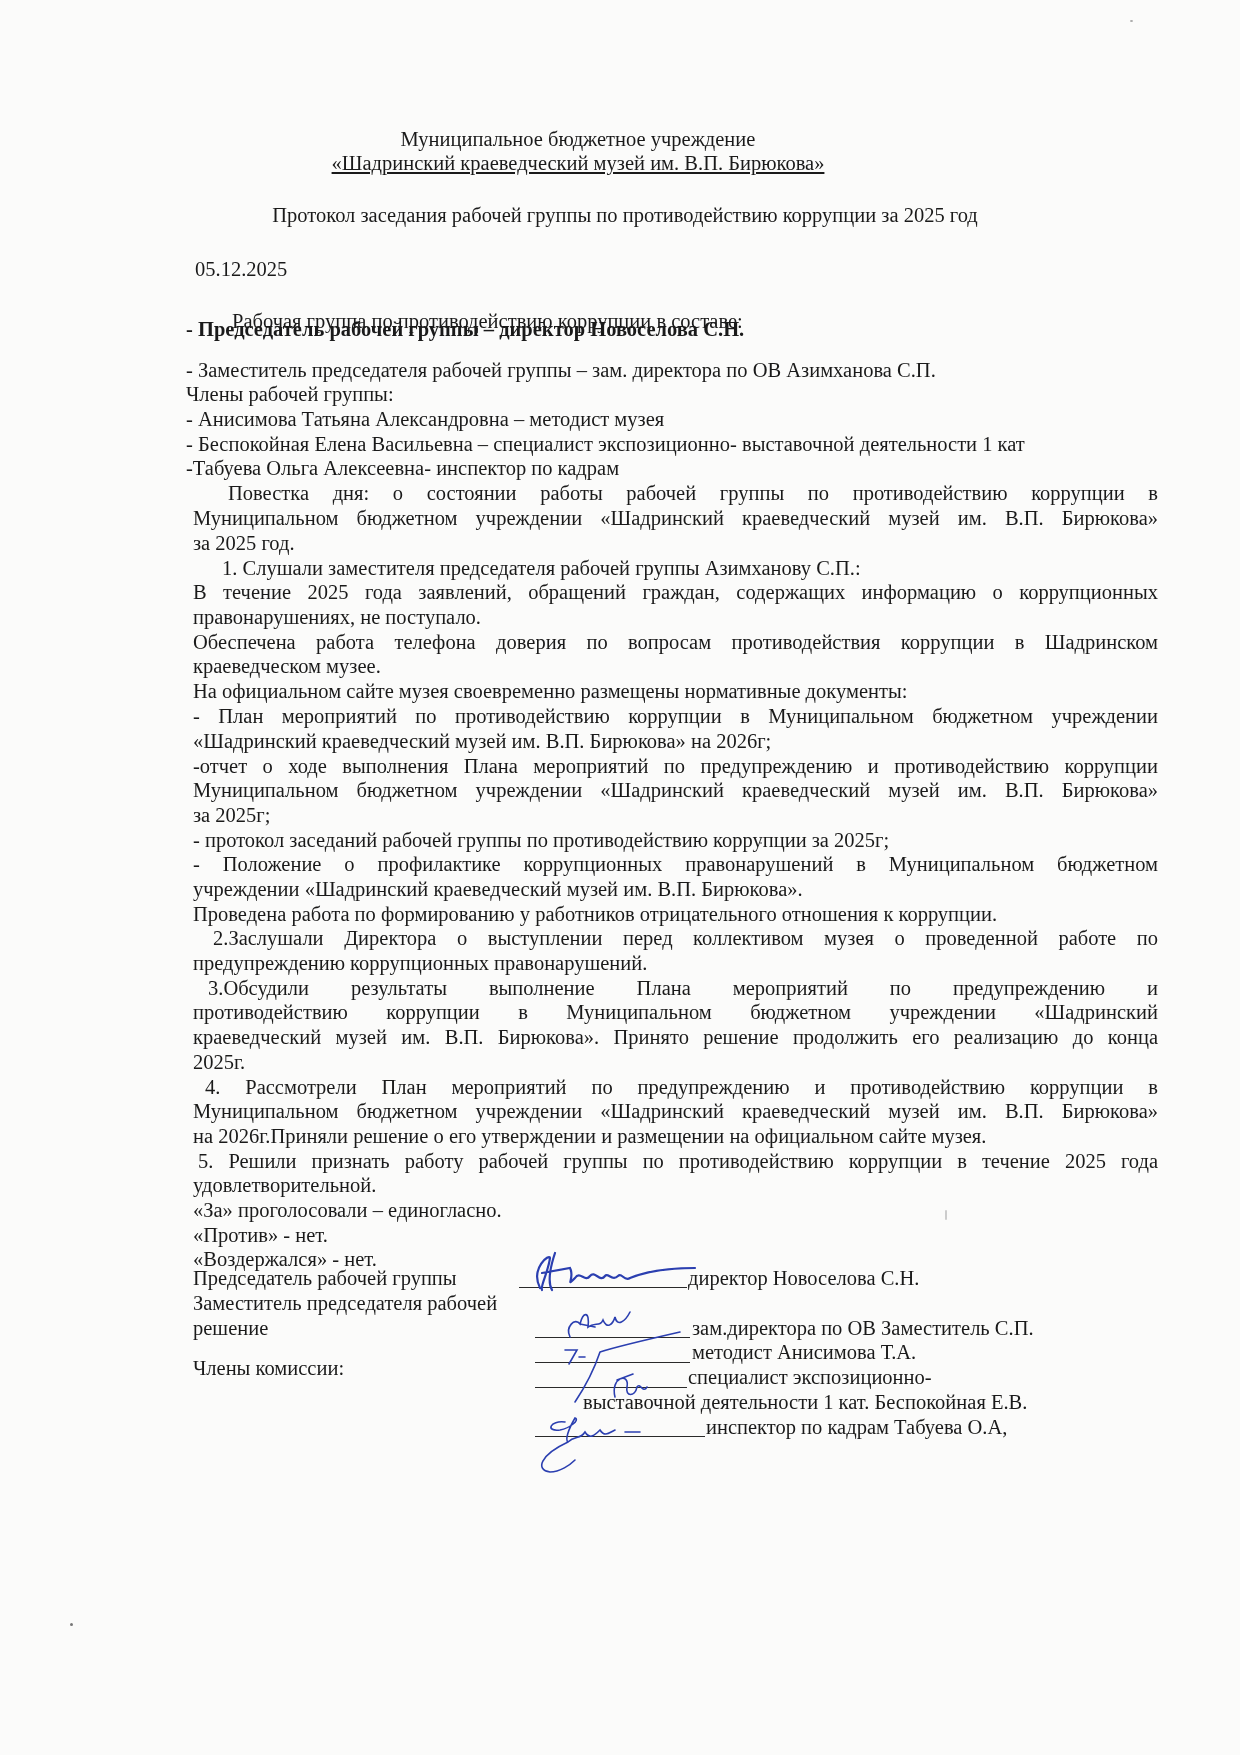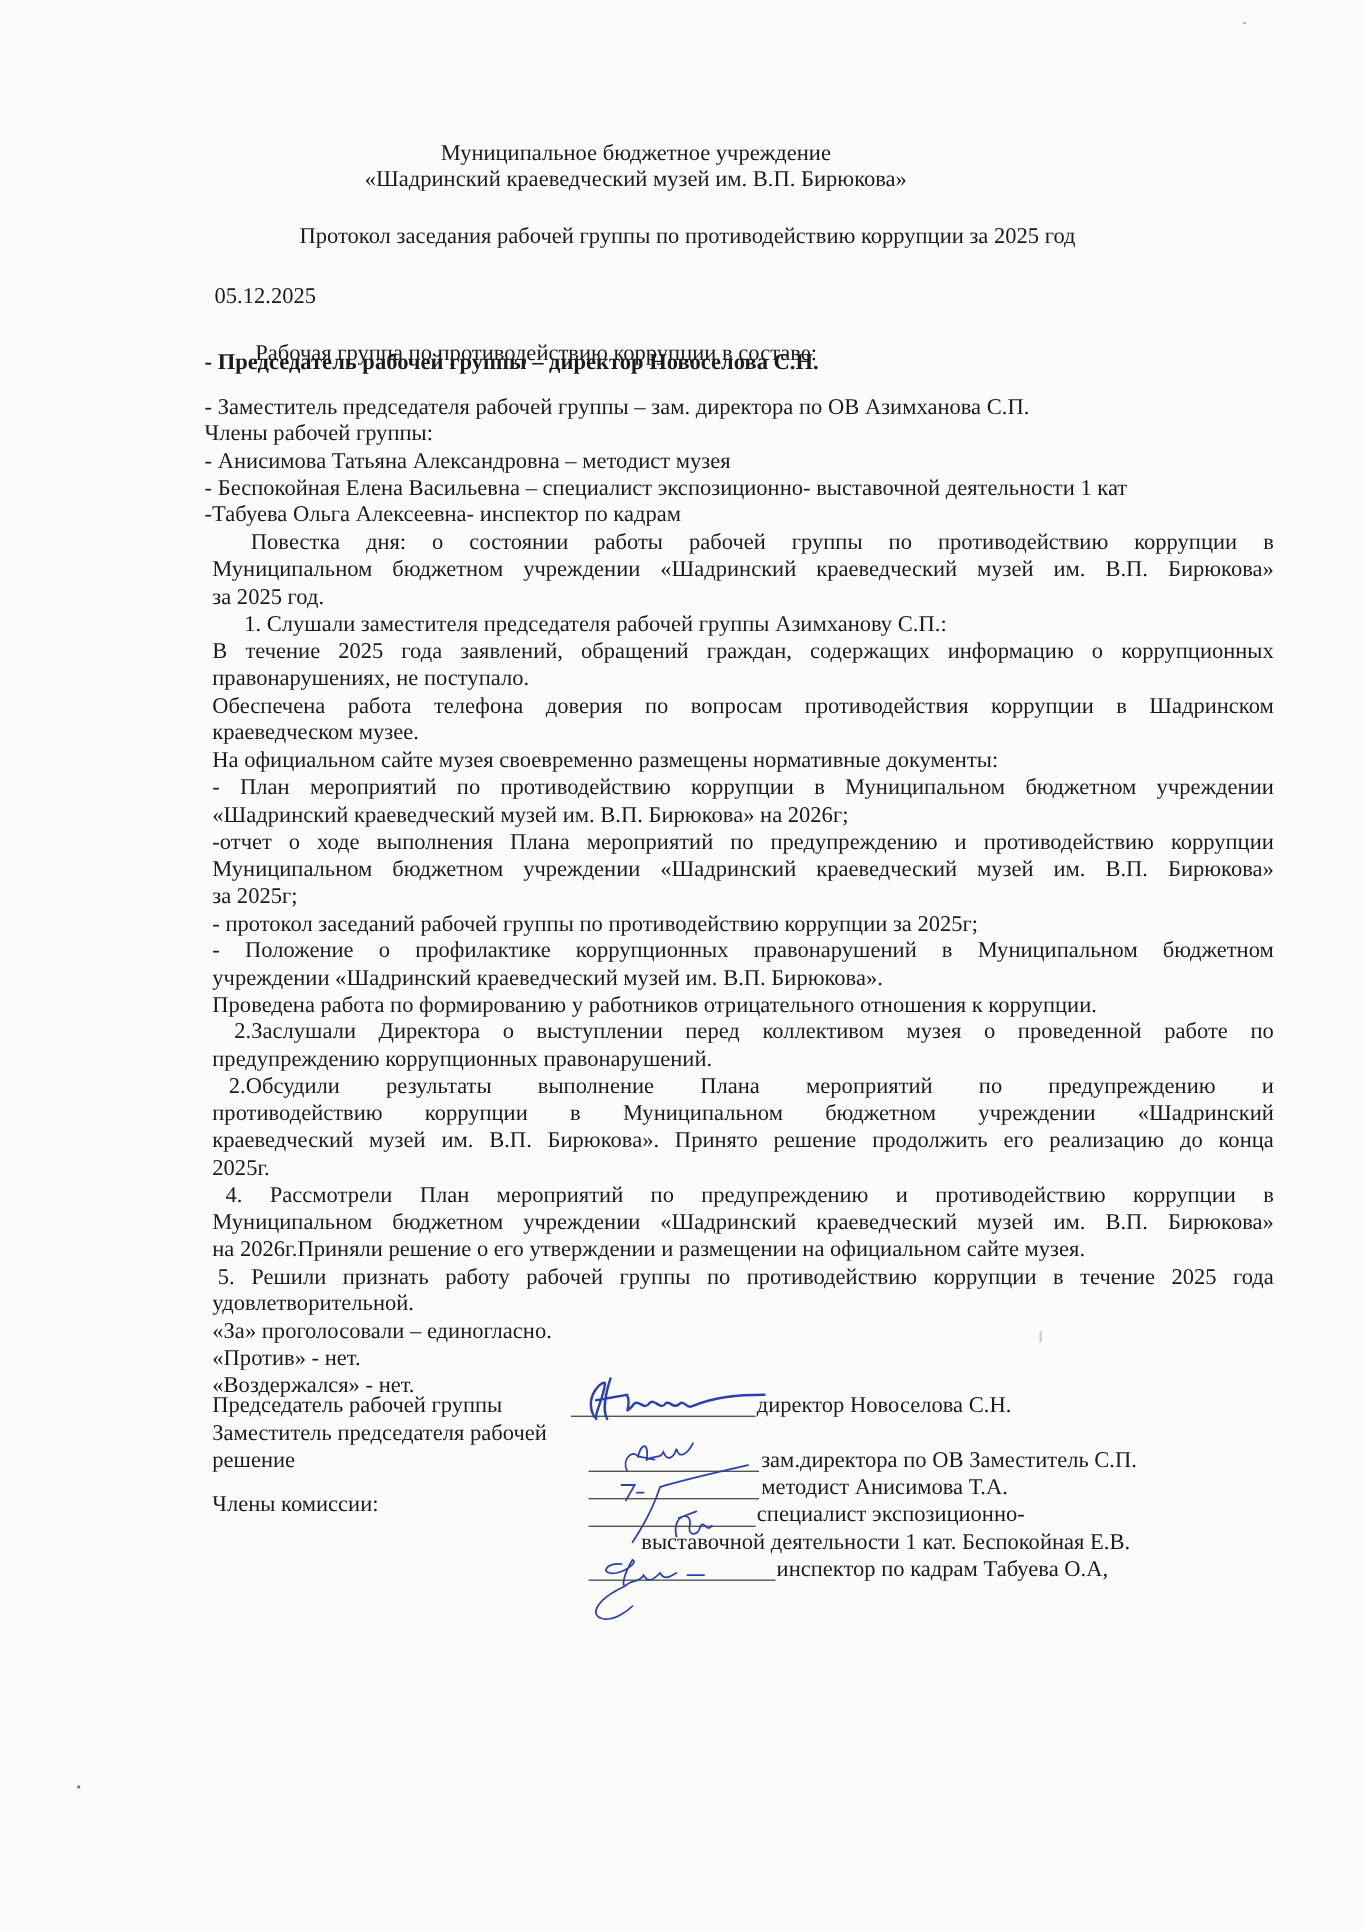--- a/index.html
+++ b/index.html
@@ -17,21 +17,21 @@
   .sig-line { position: absolute; border-bottom: 1.3px solid #2a2a2a; height: 0; }
   .sig { position: absolute; }
   .speck { position: absolute; background: #777; border-radius: 50%; }
 </style>
 </head>
 <body>
 
 <div class="page">
 
   <div class="ln center" style="top:127px;">Муниципальное бюджетное учреждение</div>
-  <div class="ln center" style="top:151px;">«Шадринский краеведческий музей им. В.П. Бирюкова»</div>
+  <div class="ln center" style="top:151px;text-decoration:underline;">«Шадринский краеведческий музей им. В.П. Бирюкова»</div>
   <div class="ln center" style="top:203px; left:0; width:1250px;">Протокол заседания рабочей группы по противодействию коррупции за 2025 год</div>
 
   <div class="ln" style="top:257px; left:195px;">05.12.2025</div>
 
   <div class="ln" style="top:309px; left:232px;">Рабочая группа по противодействию коррупции в составе:</div>
   <div class="ln" style="top:317px; left:186px;font-weight:bold;">- Председатель рабочей группы – директор Новоселова С.Н.</div>
   <div class="ln" style="top:358px; left:186px;">- Заместитель председателя рабочей группы – зам. директора по ОВ Азимханова    С.П.</div>
   <div class="ln" style="top:382px; left:186px;">Члены рабочей группы:</div>
   <div class="ln" style="top:407px; left:186px;">- Анисимова Татьяна Александровна – методист музея</div>
   <div class="ln" style="top:432px; left:186px;">- Беспокойная Елена Васильевна – специалист экспозиционно- выставочной деятельности 1 кат</div>
@@ -53,21 +53,21 @@
   <div class="ln just" style="top:778px; left:193px; width:965px;">Муниципальном бюджетном учреждении «Шадринский краеведческий музей им. В.П. Бирюкова»</div>
   <div class="ln" style="top:803px; left:193px;">за 2025г;</div>
   <div class="ln" style="top:828px; left:193px;">- протокол заседаний рабочей группы по противодействию коррупции за 2025г;</div>
   <div class="ln" style="top:877px; left:193px;">учреждении «Шадринский краеведческий музей им. В.П. Бирюкова».</div>
   <div class="ln just" style="top:852px; left:193px; width:965px;">- Положение о профилактике коррупционных правонарушений в Муниципальном бюджетном</div>
   <div class="ln" style="top:902px; left:193px;">Проведена работа по формированию у работников отрицательного отношения к коррупции.</div>
 
   <div class="ln just" style="top:926px; left:213px; width:945px;">2.Заслушали Директора о выступлении перед коллективом музея о проведенной работе по</div>
   <div class="ln" style="top:951px; left:193px;">предупреждению коррупционных правонарушений.</div>
 
-  <div class="ln just" style="top:976px; left:208px; width:950px;">2.Обсудили результаты выполнение Плана мероприятий по предупреждению и</div>
+  <div class="ln just" style="top:976px; left:208px; width:950px;">3.Обсудили результаты выполнение Плана мероприятий по предупреждению и</div>
   <div class="ln just" style="top:1000px; left:193px; width:965px;">противодействию коррупции в Муниципальном бюджетном учреждении «Шадринский</div>
   <div class="ln just" style="top:1025px; left:193px; width:965px;">краеведческий музей им. В.П. Бирюкова». Принято решение продолжить его реализацию до конца</div>
   <div class="ln" style="top:1050px; left:193px;">2025г.</div>
 
   <div class="ln just" style="top:1075px; left:205px; width:953px;">4. Рассмотрели План мероприятий по предупреждению и противодействию коррупции в</div>
   <div class="ln just" style="top:1099px; left:193px; width:965px;">Муниципальном бюджетном учреждении «Шадринский краеведческий музей им. В.П. Бирюкова»</div>
   <div class="ln" style="top:1124px; left:193px;">на 2026г.Приняли решение о его утверждении и размещении на официальном сайте музея.</div>
 
   <div class="ln just" style="top:1149px; left:198px; width:960px;">5. Решили признать работу рабочей группы по противодействию коррупции в течение 2025 года</div>
   <div class="ln" style="top:1173px; left:193px;">удовлетворительной.</div>

